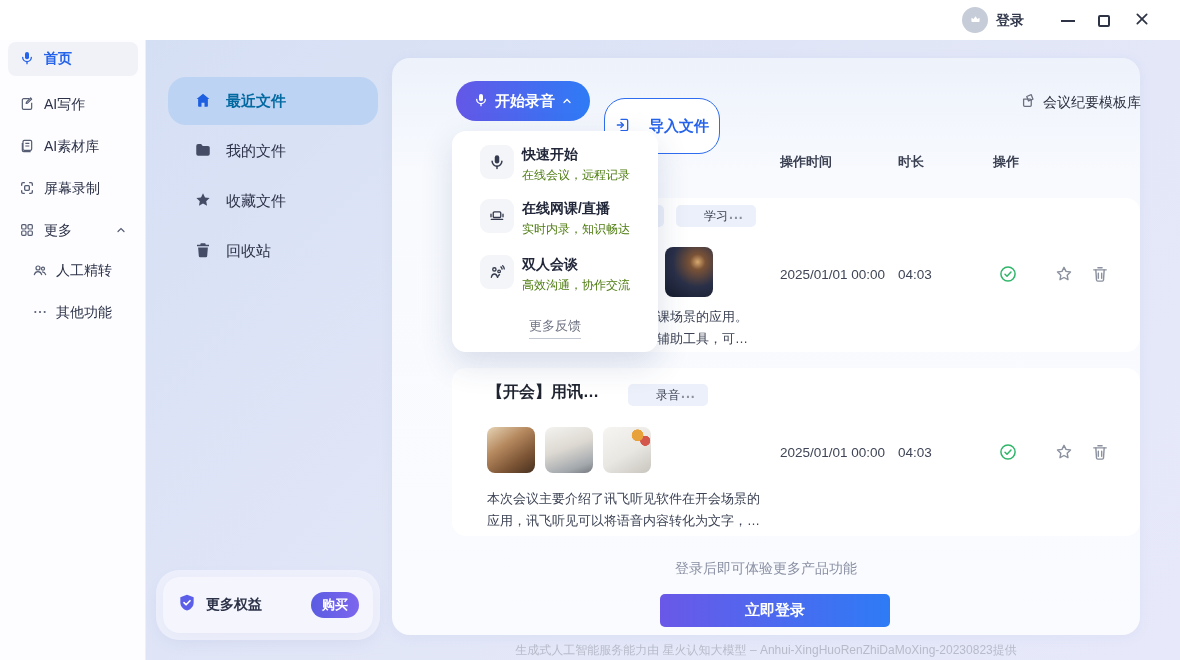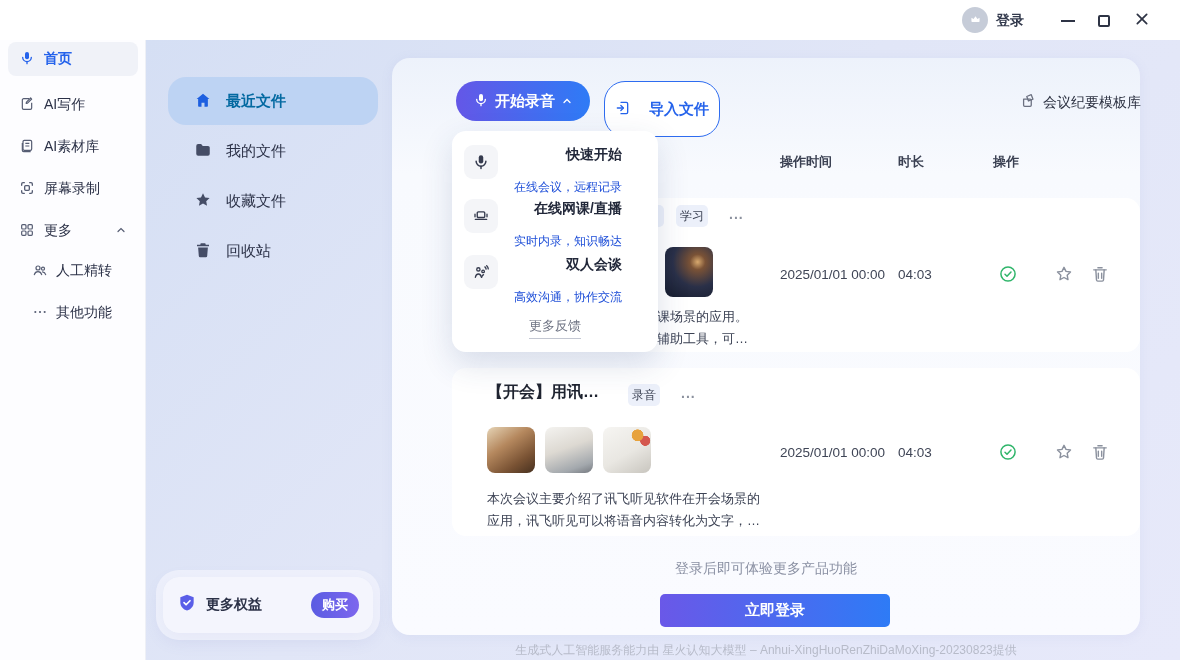--- a/index.html
+++ b/index.html
@@ -49,35 +49,35 @@
              display:flex; align-items:center; justify-content:center; font-family:inherit;text-align:center; }
 
   
   .panel { position:absolute; left:392px; top:58px; width:748px; height:577px; border-radius:18px;
            background:linear-gradient(180deg,#edf2fb 0%,#f8fafe 20%,#fafbff 100%);
            box-shadow:0 2px 12px rgba(140,150,210,.10); z-index:2; }
 
   .btn-record { position:absolute; left:456px; top:81px; width:134px; height:40px; border-radius:21px; border:none; cursor:pointer;
                 background:linear-gradient(90deg,#6457e7,#2e7bf6); color:#fff; font-size:15px; font-weight:600;
                 display:flex; align-items:center; justify-content:center; gap:6px; z-index:10; font-family:inherit; }
-  .btn-import { position:absolute; left:604px; top:81px; width:116px; height:56px; border-radius:21px; cursor:pointer;
+  .btn-import { position:absolute; left:604px; top:98px; width:116px; height:56px; border-radius:21px; cursor:pointer;
                 background:#fff; border:1.5px solid #2e6cf0; color:#2563eb; font-size:15px; font-weight:600;
                 display:flex; align-items:center; justify-content:center; gap:18px; z-index:10; font-family:inherit; }
   .templates-link { position:absolute; left:1020px; top:92px; display:flex; align-items:center; gap:5px;
                     font-size:14px; color:#2b3040; cursor:pointer; z-index:10; }
   .templates-link svg { color:#6b7080; }
 
   .th { position:absolute; top:153px; font-size:13px; color:#3a4052; font-weight:600; z-index:3;font-family:Liberation Serif, serif; }
   .th-time { left:780px; } .th-dur { left:898px; } .th-op { left:993px; }
 
   .row-card { position:absolute; left:452px; width:688px; background:#ffffff; border-radius:14px; z-index:3; }
   .row-1 { top:198px; height:154px; }
   .row-2 { top:368px; height:168px; }
 
-  .tag { position:absolute; height:22px; padding:0 4px; border-radius:5px; background:#ecf0fa; color:#3c4254;
+  .tag { position:absolute; height:22px; padding:0 28px; border-radius:5px; background:#ecf0fa; color:#3c4254;
          font-size:12px; display:flex; align-items:center; z-index:4; }
   .tag-partial { position:absolute; left:634px; top:205px; width:30px; height:22px; border-radius:5px; background:#ecf0fa; z-index:4; }
   .tag-r1 { left:676px; top:205px; }
   .tag-r2 { left:628px; top:384px; }
   .dots-more { position:absolute; color:#8b919e; font-size:14px; font-weight:700; letter-spacing:1px; cursor:pointer; z-index:4; }
   .dots-r1 { left:729px; top:206px; }
   .dots-r2 { left:681px; top:385px; }
 
   .row-title { position:absolute; left:487px; top:382px; font-size:16px; font-weight:700; color:#1f2430; z-index:4; }
 
@@ -110,26 +110,26 @@
   .login-btn { position:absolute; left:660px; top:594px; width:230px; height:33px; border-radius:5px; border:none; cursor:pointer;
                background:linear-gradient(90deg,#6a58e8,#2e7bf6); color:#fff; font-size:15px; font-weight:700;
                display:flex; align-items:center; justify-content:center; z-index:4; font-family:inherit; }
 
   .footer-note { position:absolute; left:392px; top:642px; width:748px; text-align:center;
                  font-size:12px; color:#b7bbc9; z-index:4; }
 
   
   .dropdown { position:absolute; left:452px; top:131px; width:206px; height:221px; background:#fff; border-radius:14px;
               box-shadow:0 12px 32px rgba(40,60,120,.16); z-index:30; }
-  .dd-item { position:absolute; left:12px; width:178px; display:flex; gap:16px; cursor:pointer;text-align:right; }
+  .dd-item { position:absolute; left:28px; width:178px; display:flex; gap:8px; cursor:pointer; }
   .dd-0 { top:14px; } .dd-1 { top:68px; } .dd-2 { top:124px; }
   .dd-icon { flex:0 0 34px; width:34px; height:34px; border-radius:9px; background:#f4f5f8; color:#353b4e;
              display:flex; align-items:center; justify-content:center; }
   .dd-title { font-size:14px; font-weight:700; color:#22283a; line-height:18px; }
-  .dd-sub { font-size:12px; color:#1d4ed8; margin-top:16px; white-space:nowrap; }
+  .dd-sub { font-size:12px; color:#4d7c0f; margin-top:4px; white-space:nowrap; }
   .dd-feedback { position:absolute; left:0; top:185px; width:206px; text-align:center; }
   .dd-feedback span { display:inline-block; font-size:13px; color:#6e7383; padding-bottom:3px;
                       border-bottom:1px solid #c3c7d2; cursor:pointer; }
 </style>
 </head>
 <body>
 
 <div id="stage">
 
   <div class="topbar">

